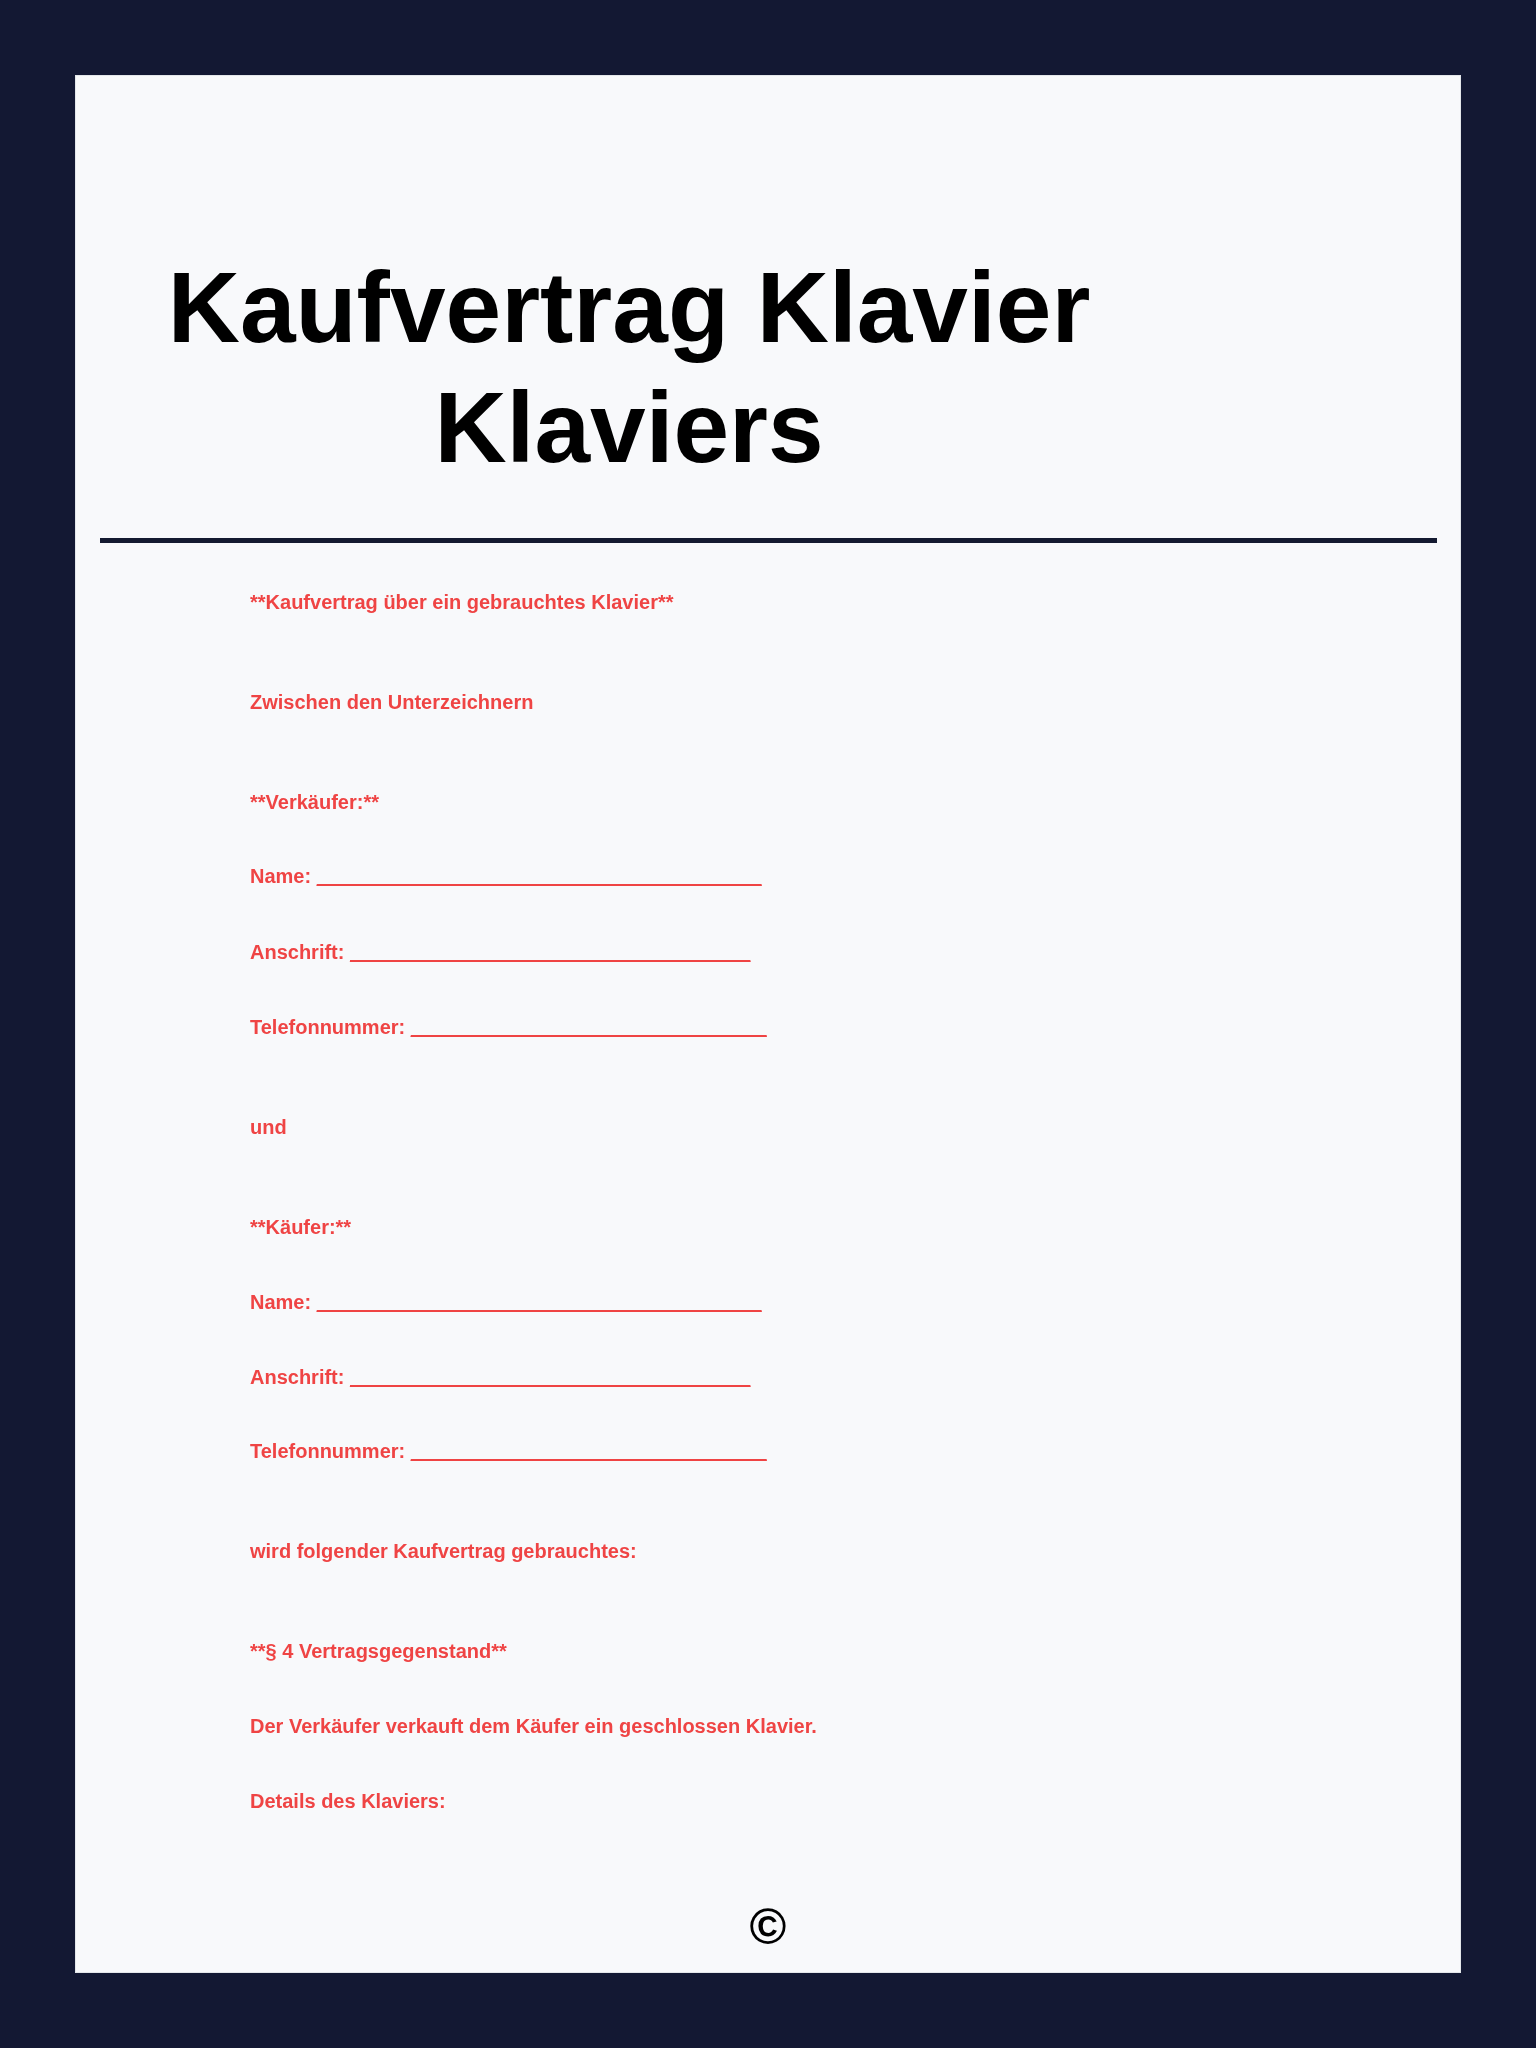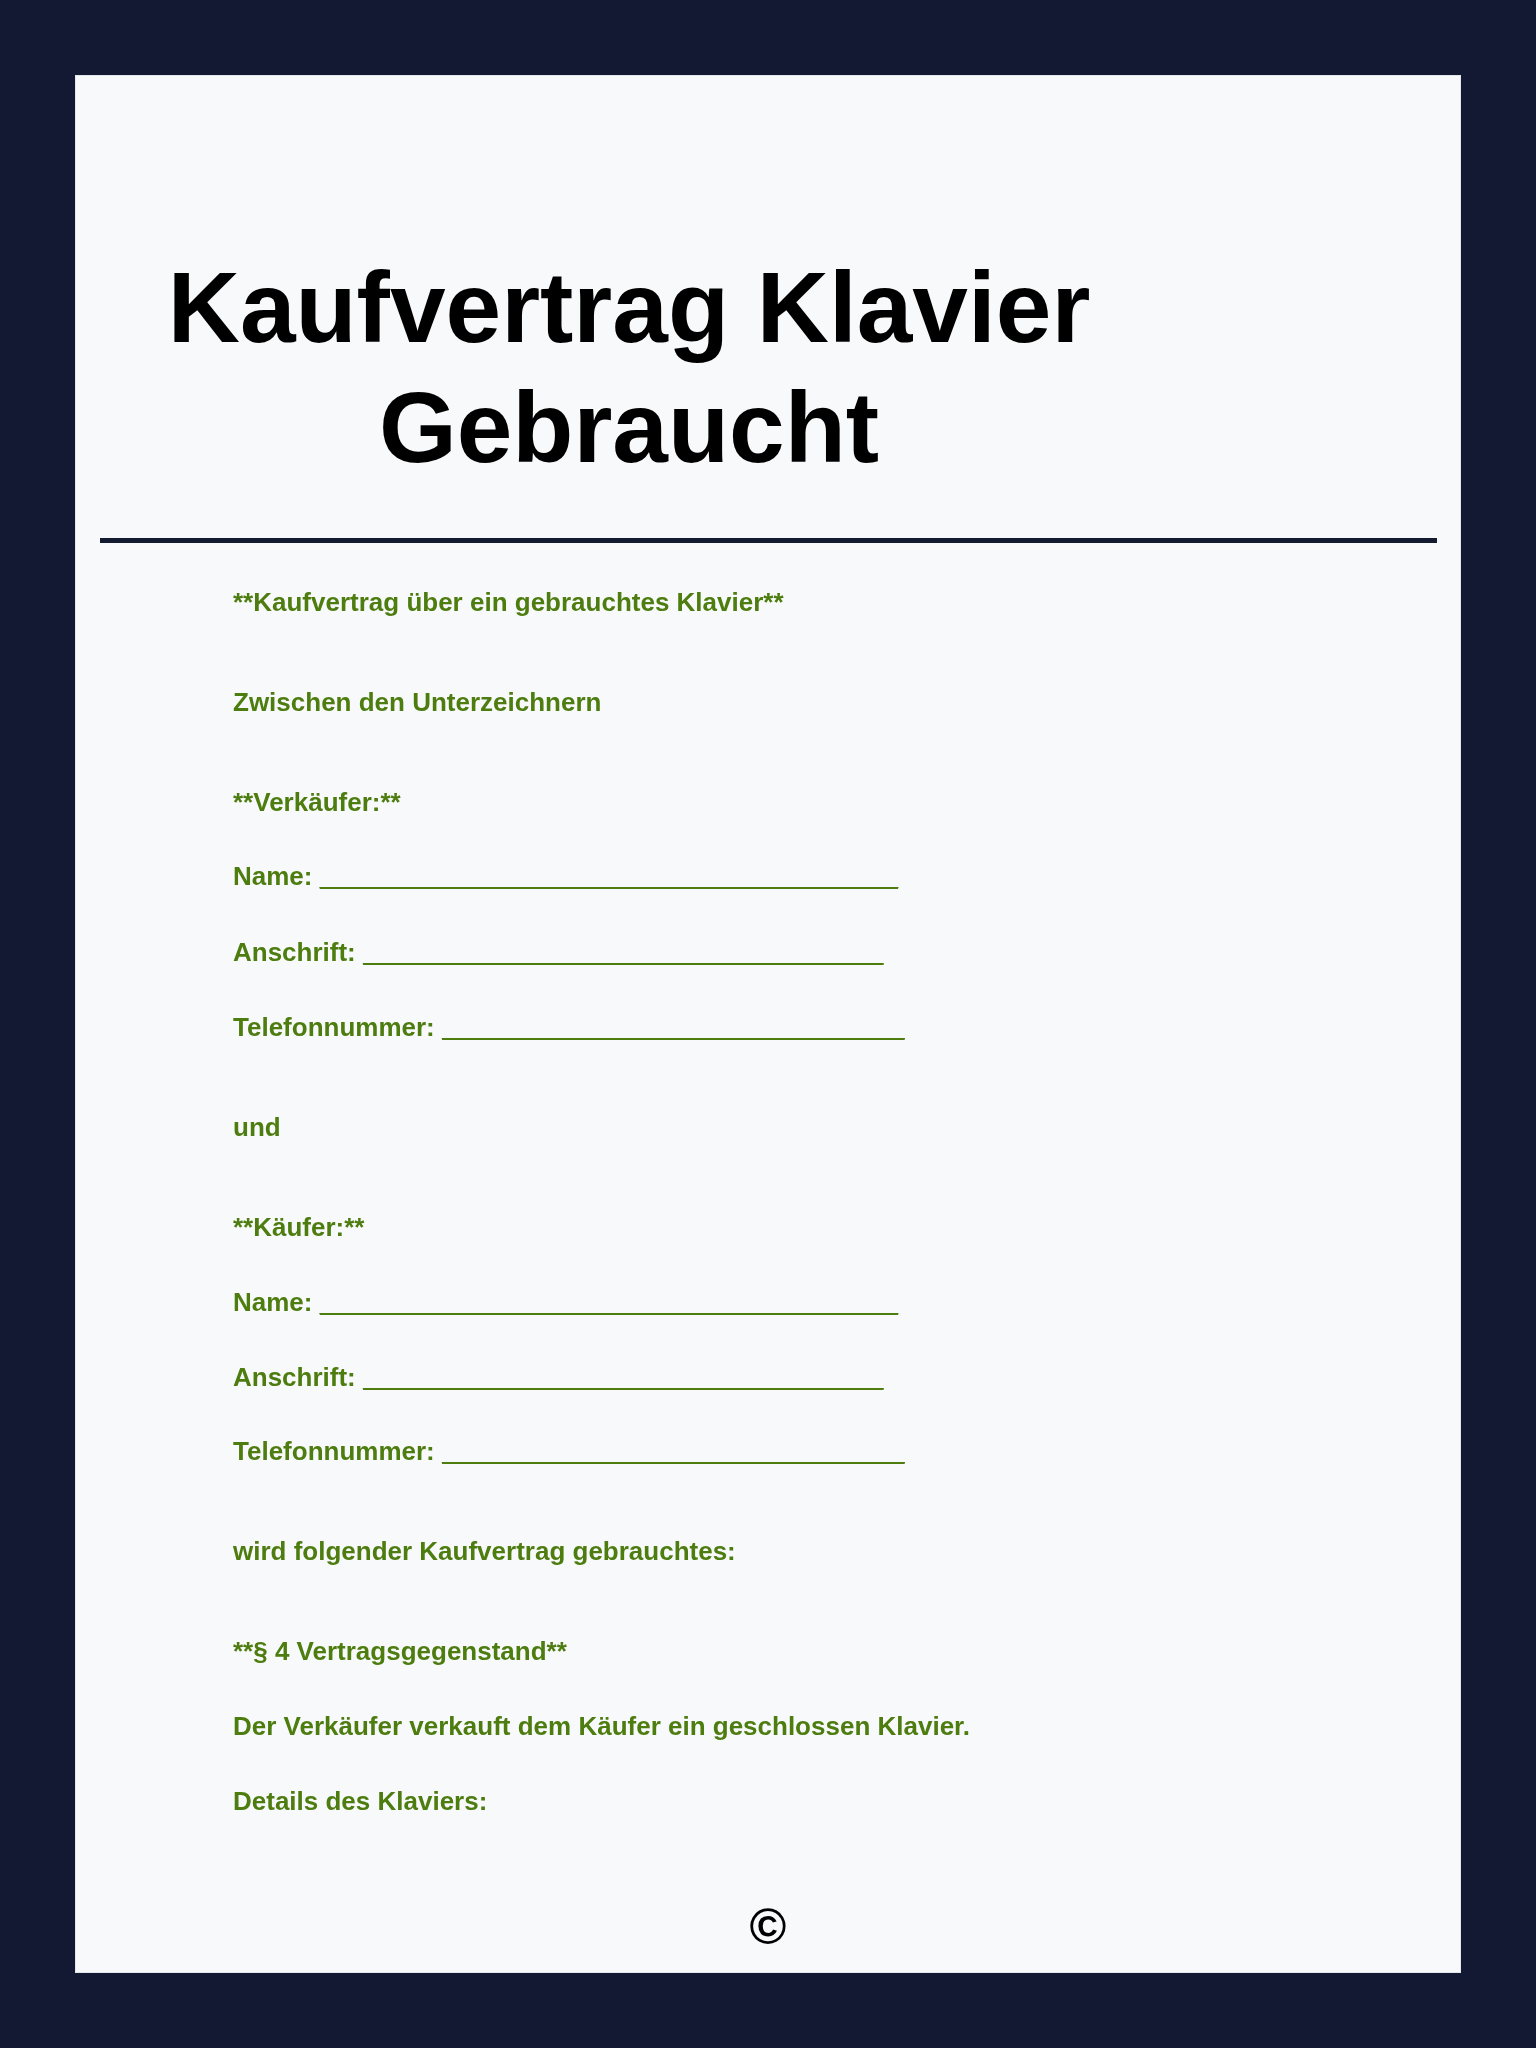--- a/index.html
+++ b/index.html
@@ -29,43 +29,43 @@
   }
   .title span { display: block; }
   .rule {
     position: absolute;
     left: 25px; top: 463px;
     width: 1337px; height: 5px;
     background: #141a30;
   }
   .line {
     position: absolute;
-    left: 158px;
-    font-size: 26px;
+    left: 175px;
+    font-size: 20px;
     line-height: 20px;
     font-weight: bold;
-    color: #4d7c0f;
+    color: #ef4444;
     white-space: pre;
   }
   .blank { letter-spacing: 0; text-decoration: underline; }
   .copyright {
     position: absolute;
     left: 0; top: 1827px; width: 1386px;
     text-align: center;
     font-size: 50px; line-height: 50px;
     font-weight: bold; color: #000;
   }
 </style>
 </head>
 <body>
 
 <div class="page">
   <h1 class="title">
     <span>Kaufvertrag Klavier</span>
-    <span>Gebraucht</span>
+    <span>Klaviers</span>
   </h1>
 
   <div class="rule"></div>
 
   <div class="line" style="top:517px">**Kaufvertrag über ein gebrauchtes Klavier**</div>
   <div class="line" style="top:617px">Zwischen den Unterzeichnern</div>
 
   <div class="line" style="top:717px">**Verkäufer:**</div>
   <div class="line" style="top:791px"><span>Name: </span><span class="blank">________________________________________</span></div>
   <div class="line" style="top:867px"><span>Anschrift: </span><span class="blank">____________________________________</span></div>

